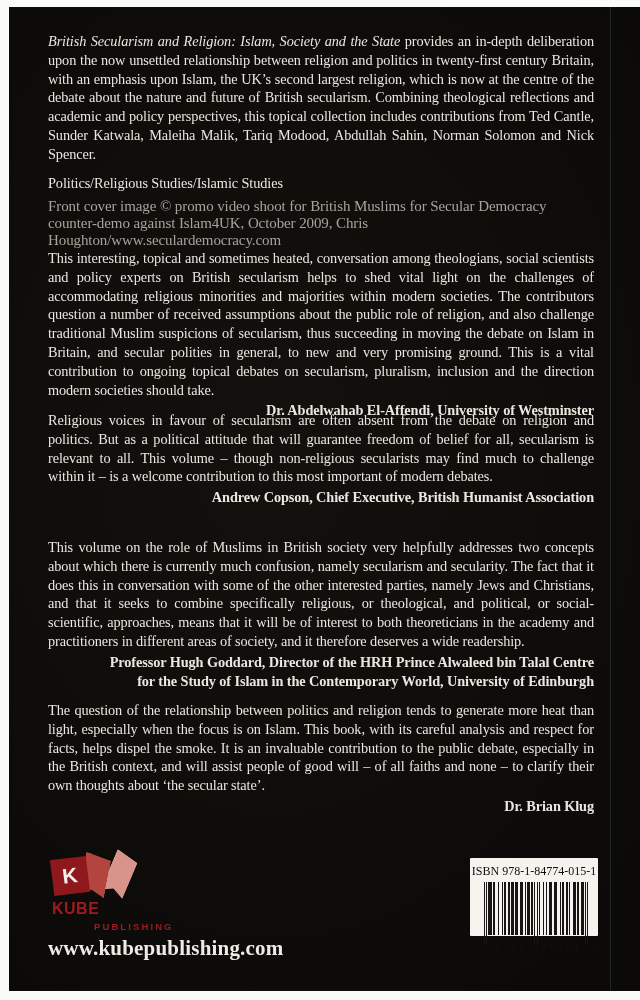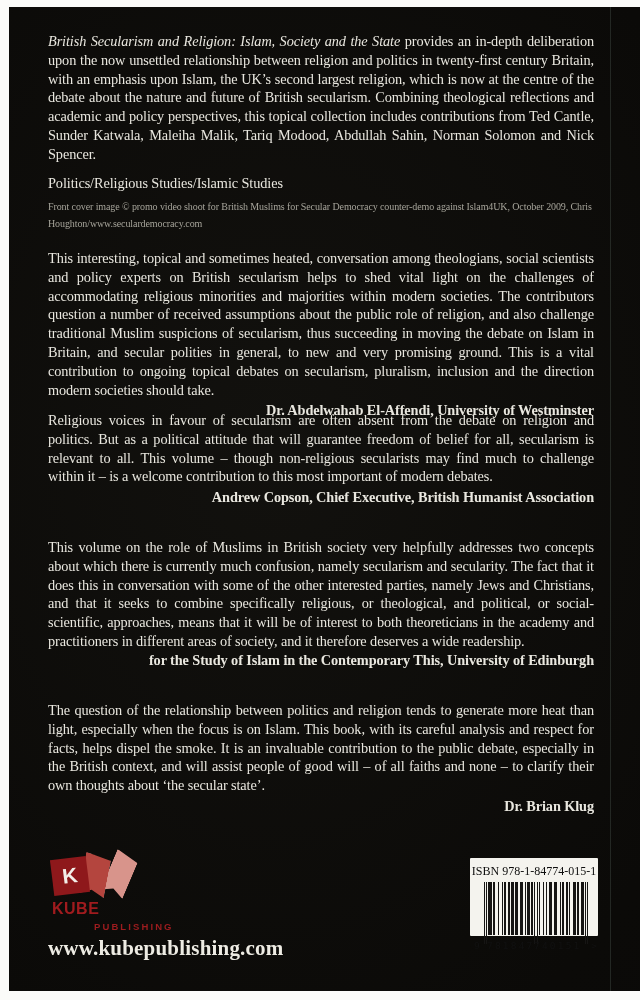--- a/index.html
+++ b/index.html
@@ -20,21 +20,21 @@
   .tblock{
     position:absolute;left:39px;width:546px;
     color:#e9e7df;
     font-size:14.3px;line-height:18.8px;letter-spacing:-0.1px;
     text-align:justify;
   }
   .tblock p{margin:0;}
   .italic{font-style:italic;}
   .categories{text-align:left;}
   .credit{
-    color:#a6a49a;font-size:10px;line-height:17px;text-align:left;
+    color:#a6a49a;font-size:15px;line-height:17px;text-align:left;
   }
   .attr{
     text-align:right;font-weight:bold;margin-top:2px !important;
   }
   .attr2{text-align:right;font-weight:bold;}
   
   .logo-mark{position:absolute;left:43px;top:845px;width:110px;height:52px;}
   .book{position:absolute;display:block;}
   .book2{
     left:30px;top:2px;width:26px;height:42px;background:#b4453e;
@@ -111,21 +111,22 @@
       <p class="attr">Dr. Abdelwahab El-Affendi, University of Westminster</p>
     </div>
 
     <div class="tblock" style="top:404px;">
       <p>Religious voices in favour of secularism are often absent from the debate on religion and politics. But as a political attitude that will guarantee freedom of belief for all, secularism is relevant to all. This volume – though non-religious secularists may find much to challenge within it – is a welcome contribution to this most important of modern debates.</p>
       <p class="attr">Andrew Copson, Chief Executive, British Humanist Association</p>
     </div>
 
     <div class="tblock" style="top:531px;">
       <p>This volume on the role of Muslims in British society very helpfully addresses two concepts about which there is currently much confusion, namely secularism and secularity. The fact that it does this in conversation with some of the other interested parties, namely Jews and Christians, and that it seeks to combine specifically religious, or theological, and political, or social-scientific, approaches, means that it will be of interest to both theoreticians in the academy and practitioners in different areas of society, and it therefore deserves a wide readership.</p>
-      <p class="attr2">for the Study of Islam in the Contemporary This, University of Edinburgh</p>
+      <p class="attr">Professor Hugh Goddard, Director of the HRH Prince Alwaleed bin Talal Centre</p>
+      <p class="attr2">for the Study of Islam in the Contemporary World, University of Edinburgh</p>
     </div>
 
     <div class="tblock" style="top:694px;">
       <p>The question of the relationship between politics and religion tends to generate more heat than light, especially when the focus is on Islam. This book, with its careful analysis and respect for facts, helps dispel the smoke. It is an invaluable contribution to the public debate, especially in the British context, and will assist people of good will – of all faiths and none – to clarify their own thoughts about ‘the secular state’.</p>
       <p class="attr">Dr. Brian Klug</p>
     </div>
 
     <div class="logo-mark">
       <span class="book book3"></span>
       <span class="book book2"></span>

